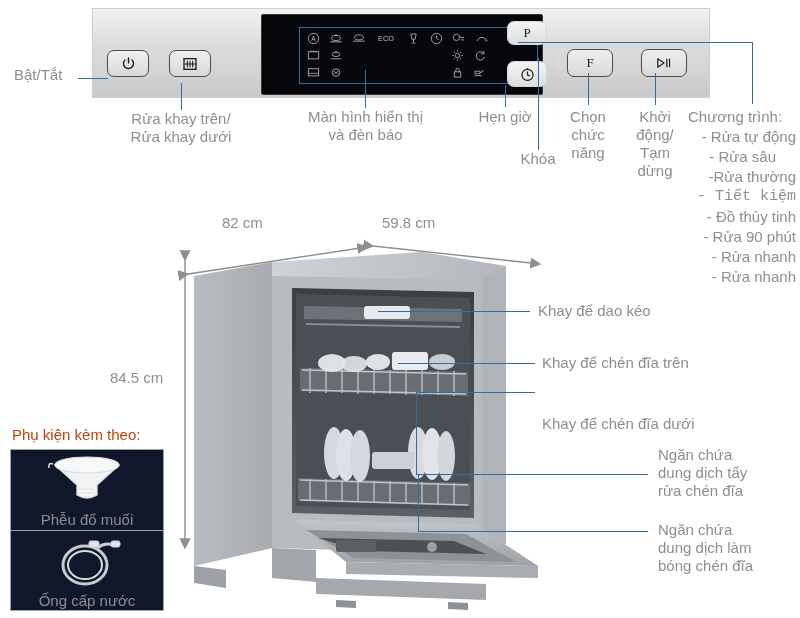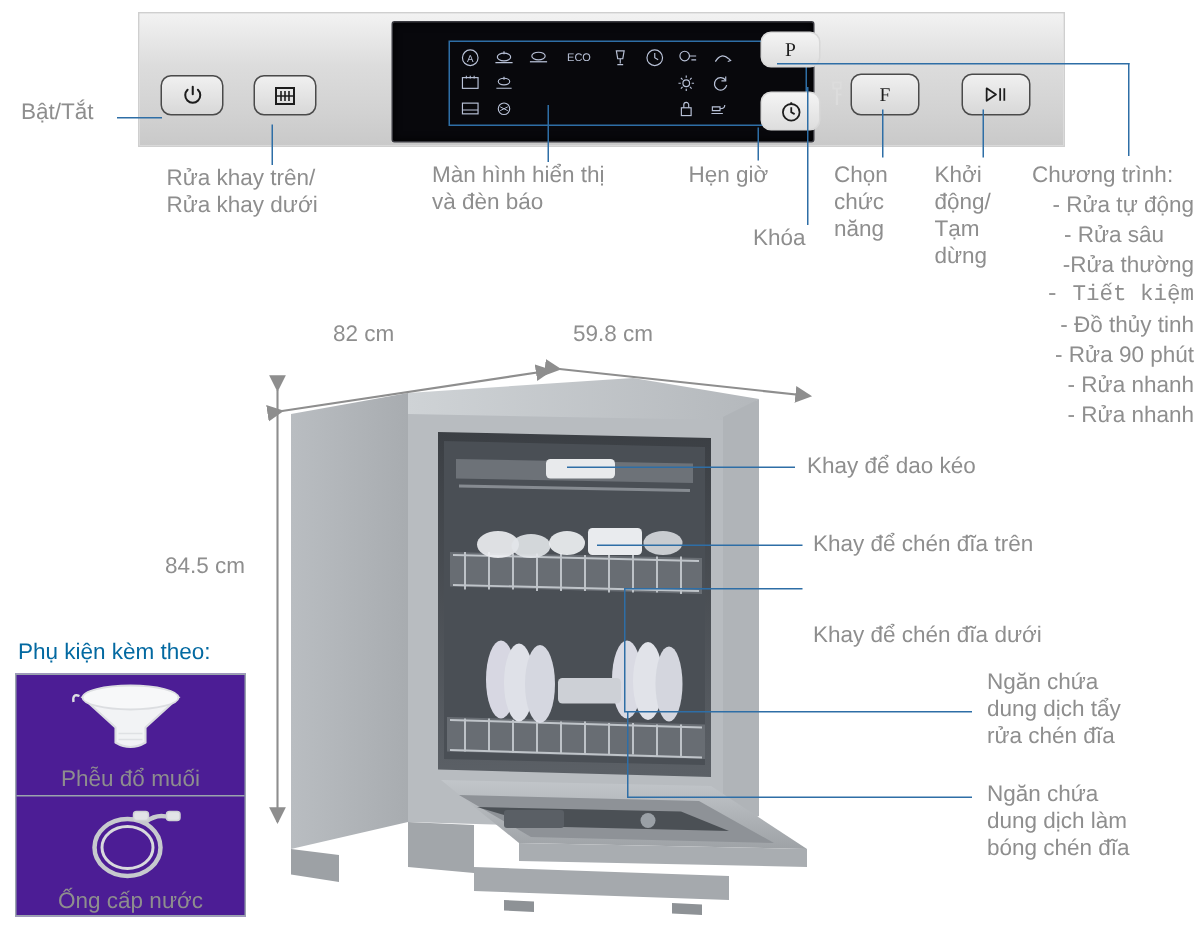--- a/index.html
+++ b/index.html
@@ -1,20 +1,20 @@
 <!DOCTYPE html>
 <html><head>
 <meta charset="utf-8">
 <style>
   html,body{margin:0;padding:0;background:#fff;}
   body{width:800px;height:618px;position:relative;overflow:hidden;
        font-family:"Liberation Sans","DejaVu Sans",sans-serif;color:#8b8b8b;}
   .abs{position:absolute;}
   .lbl{position:absolute;font-size:15px;line-height:18px;color:#8e8e8e;white-space:pre;}
-  .lbl.c{text-align:left;}
+  .lbl.c{text-align:center;}
   .lbl.r{text-align:right;}
   .ln{position:absolute;background:#2e6ea6;}
   .lnh{height:1px;}
   .lnv{width:1px;}
 
   
   #panel{left:92px;top:8px;width:616px;height:88px;
      background:linear-gradient(180deg,#f2f2f2 0%,#dcdcdc 40%,#d2d2d2 75%,#c9c9c9 100%);
      border:1px solid #cfcfcf;}
   #panel-black{position:absolute;left:168px;top:5px;width:280px;height:79px;
@@ -34,26 +34,26 @@
   .icorow{position:absolute;display:flex;align-items:center;}
   .ico{width:14px;height:12px;margin-right:9px;display:flex;align-items:center;justify-content:center;}
   .ico svg{display:block}
   #digits{position:absolute;left:68px;top:14px;width:74px;height:30px;
           display:flex;align-items:center;justify-content:center;}
   .seg{font-family:"DejaVu Sans Mono",monospace;font-size:30px;color:#fff;
        letter-spacing:1px;font-weight:bold;line-height:30px;}
 
   
   #acc{position:absolute;left:10px;top:449px;width:152px;height:160px;
-       border:1px solid #9aa4ad;background:#4c1d95;}
+       border:1px solid #9aa4ad;background:#0f172a;}
   .accCell{position:relative;height:80px;border-bottom:1px solid #9aa4ad;}
   .accCell:last-child{border-bottom:none;}
   .accCap{position:absolute;bottom:2px;left:0;right:0;text-align:center;
           font-size:15px;color:#8e8e8e;}
-  #accTitle{position:absolute;left:12px;top:426px;font-size:15px;color:#0369a1;}
+  #accTitle{position:absolute;left:12px;top:426px;font-size:15px;color:#c2410c;}
 
   
   #dw{position:absolute;left:186px;top:248px;width:360px;height:362px;}
 </style>
 </head>
 <body>
 
 <div id="panel" class="abs">
 
   <div class="btn" style="left:14px;top:41px;width:40px;height:25px;">

